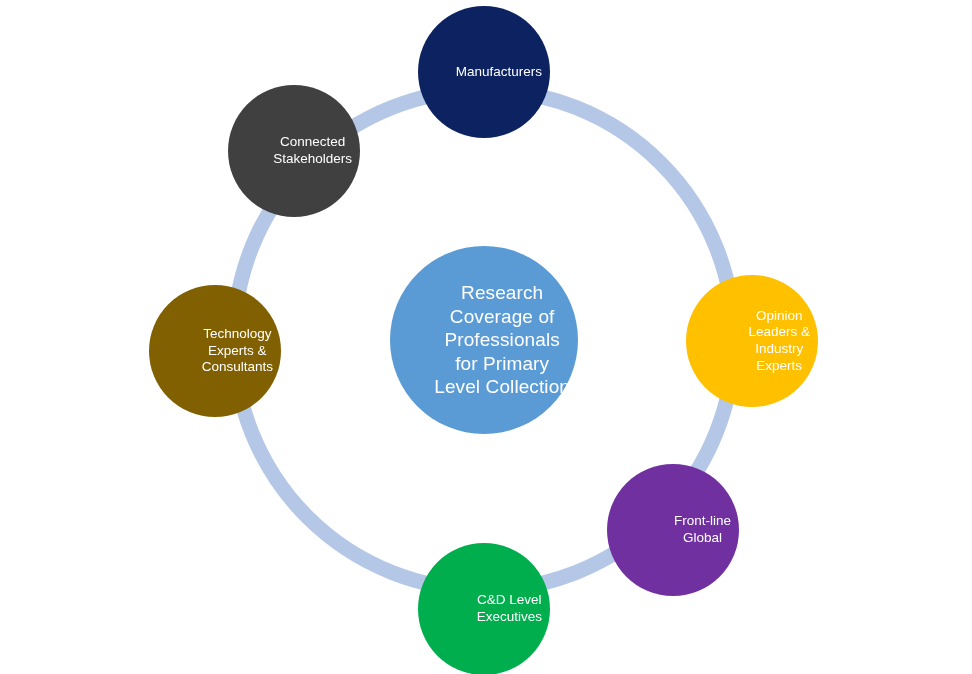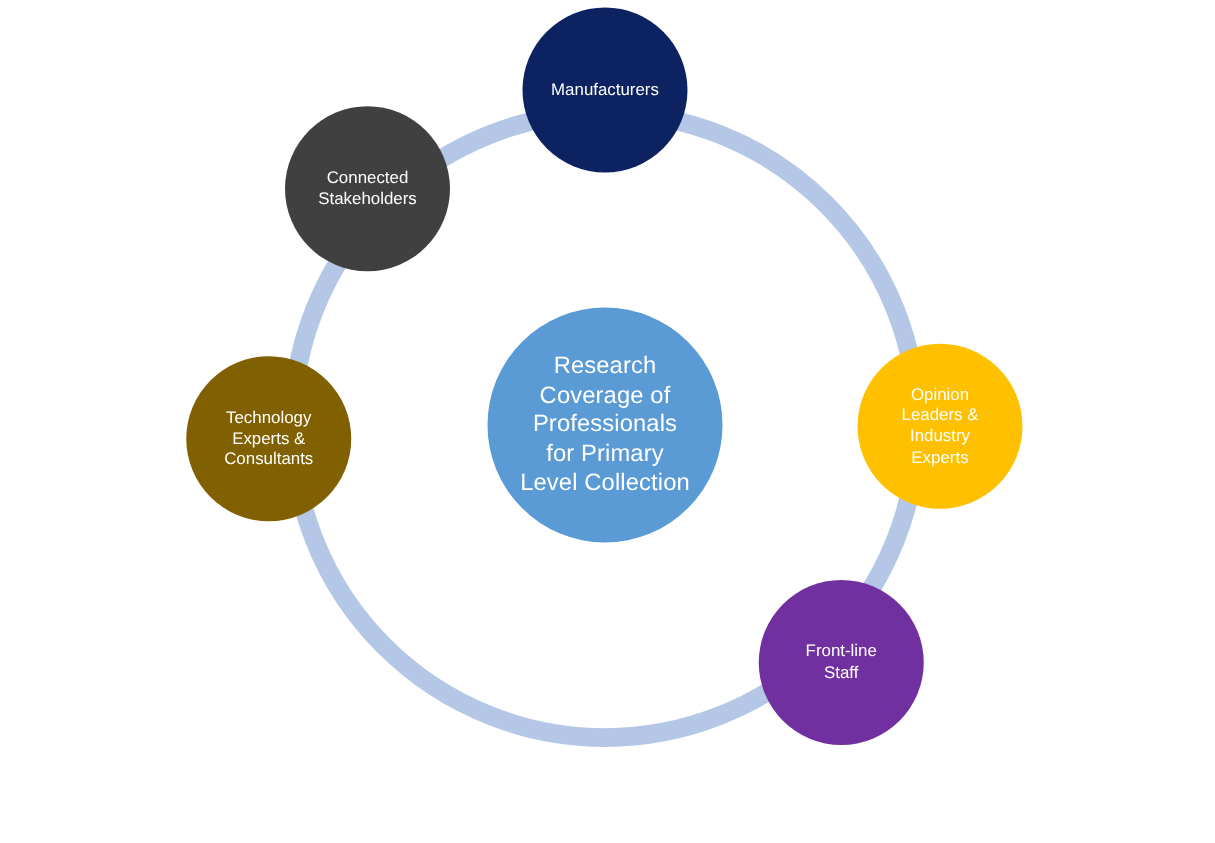--- a/index.html
+++ b/index.html
@@ -22,21 +22,21 @@
     left: 0;
     top: 0;
     width: 972px;
     height: 674px;
   }
   .node {
     position: absolute;
     border-radius: 50%;
     display: flex;
     align-items: center;
-    justify-content: center;
+    justify-content: flex-end;
     text-align: center;
     color: #ffffff;
     box-sizing: border-box;
     line-height: 1.24;
   }
   .node .label {
     display: block;
     padding: 0 8px;
     white-space: pre-line;
   }
@@ -86,23 +86,27 @@
 
   <div class="node spoke" id="spoke-2" style="background: rgb(255, 192, 0); color: rgb(255, 255, 255);">
     <span class="label">Opinion
 Leaders &amp;
 Industry
 Experts</span>
   </div>
 
   <div class="node spoke" id="spoke-3" style="background: rgb(112, 48, 160); color: rgb(255, 255, 255);">
     <span class="label">Front-line
-Staff</span>
+Global</span>
   </div>
 
+  <div class="node spoke" id="spoke-4" style="background: rgb(0, 174, 77); color: rgb(255, 255, 255);">
+    <span class="label">C&amp;D Level
+Executives</span>
+  </div>
 
 
   <div class="node spoke" id="spoke-6" style="background: rgb(128, 96, 0); color: rgb(255, 255, 255);">
     <span class="label">Technology
 Experts &amp;
 Consultants</span>
   </div>
 
   <div class="node spoke" id="spoke-7" style="background: rgb(64, 64, 64); color: rgb(255, 255, 255);">
     <span class="label">Connected

